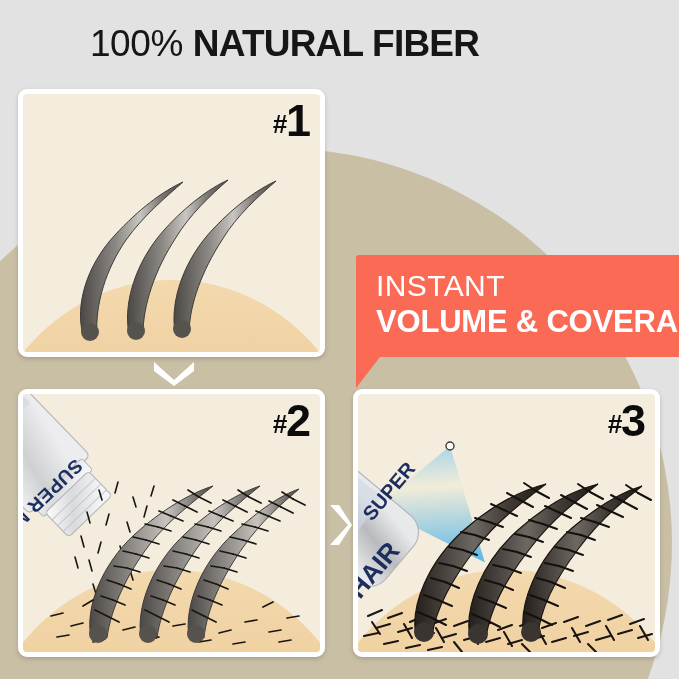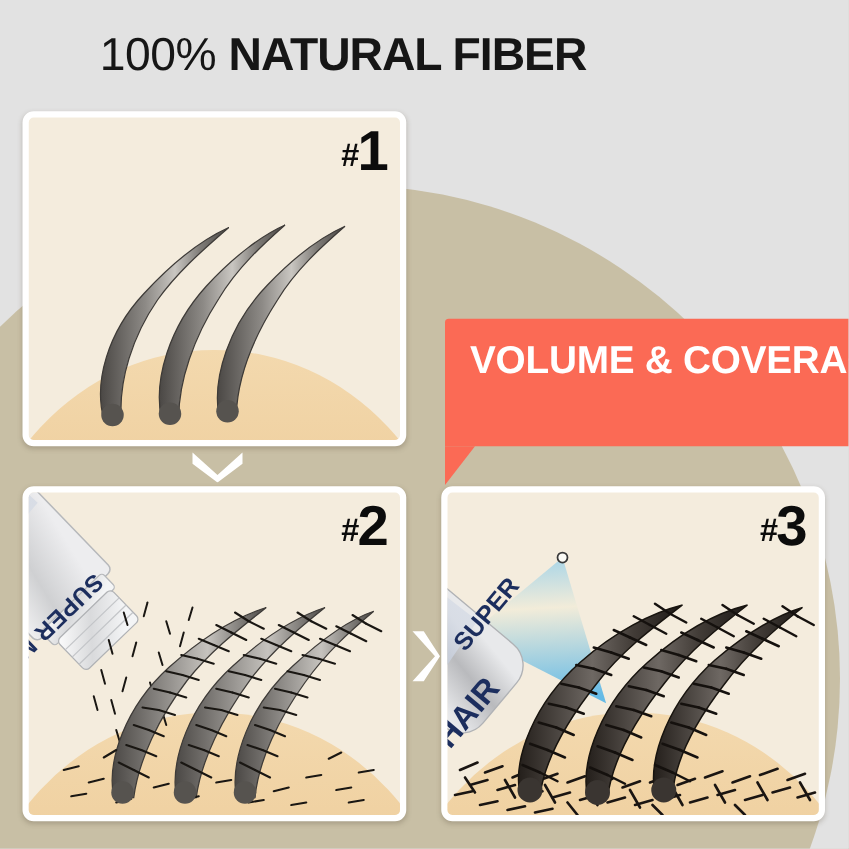--- a/index.html
+++ b/index.html
@@ -28,21 +28,21 @@
     top: 148px;
     width: 790px;
     height: 790px;
     border-radius: 50%;
     background: #c8bfa5;
   }
 
   
   .title {
     position: absolute;
-    left: 6px;
+    left: 16px;
     top: 22px;
     width: 537px;
     text-align: center;
     font-size: 37px;
     line-height: 44px;
     letter-spacing: -0.4px;
     color: #161616;
     white-space: nowrap;
   }
   .title .light { font-weight: 400; }
@@ -582,18 +582,19 @@
       <ellipse cx="173" cy="238" rx="10" ry="10" fill="#3a3531"></ellipse>
     </svg>
 
     <div class="panel-num">
       <span class="hash">#</span><span class="num">3</span>
     </div>
   </div>
 
   <div class="callout">
     <div class="callout-inner">
+      <div class="callout-line1">INSTANT</div>
       <div class="callout-line2">VOLUME &amp; COVERAGE</div>
     </div>
   </div>
   <div class="callout-tail"></div>
 
 </div>
 
 </body></html>

